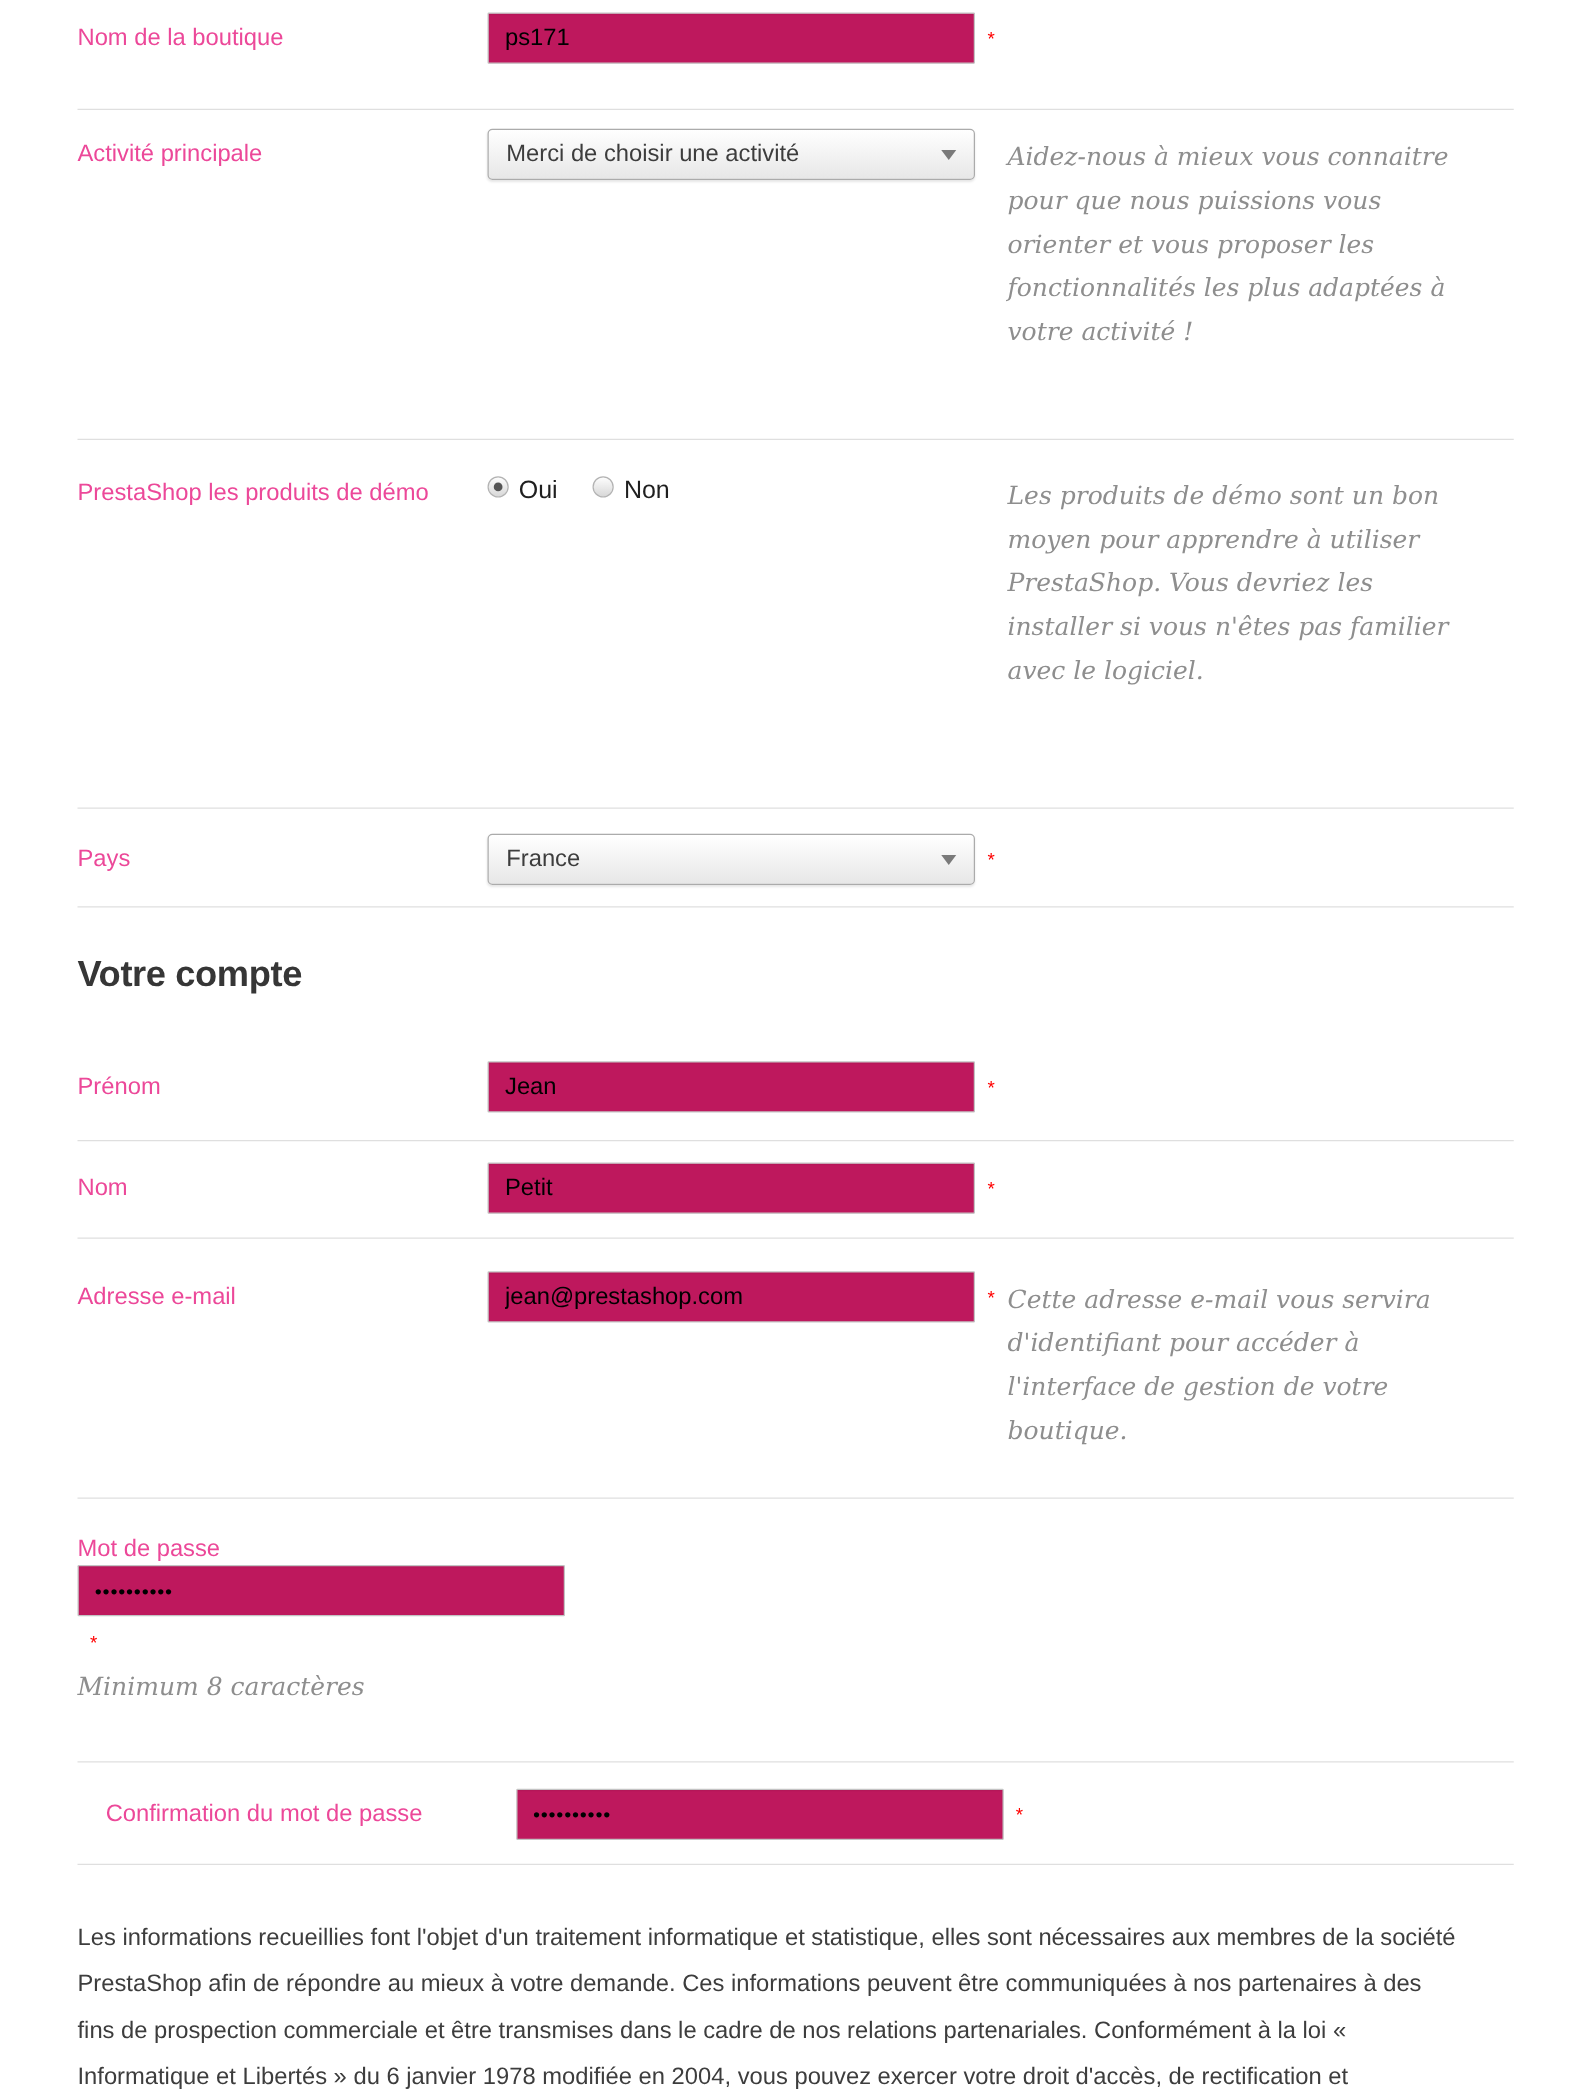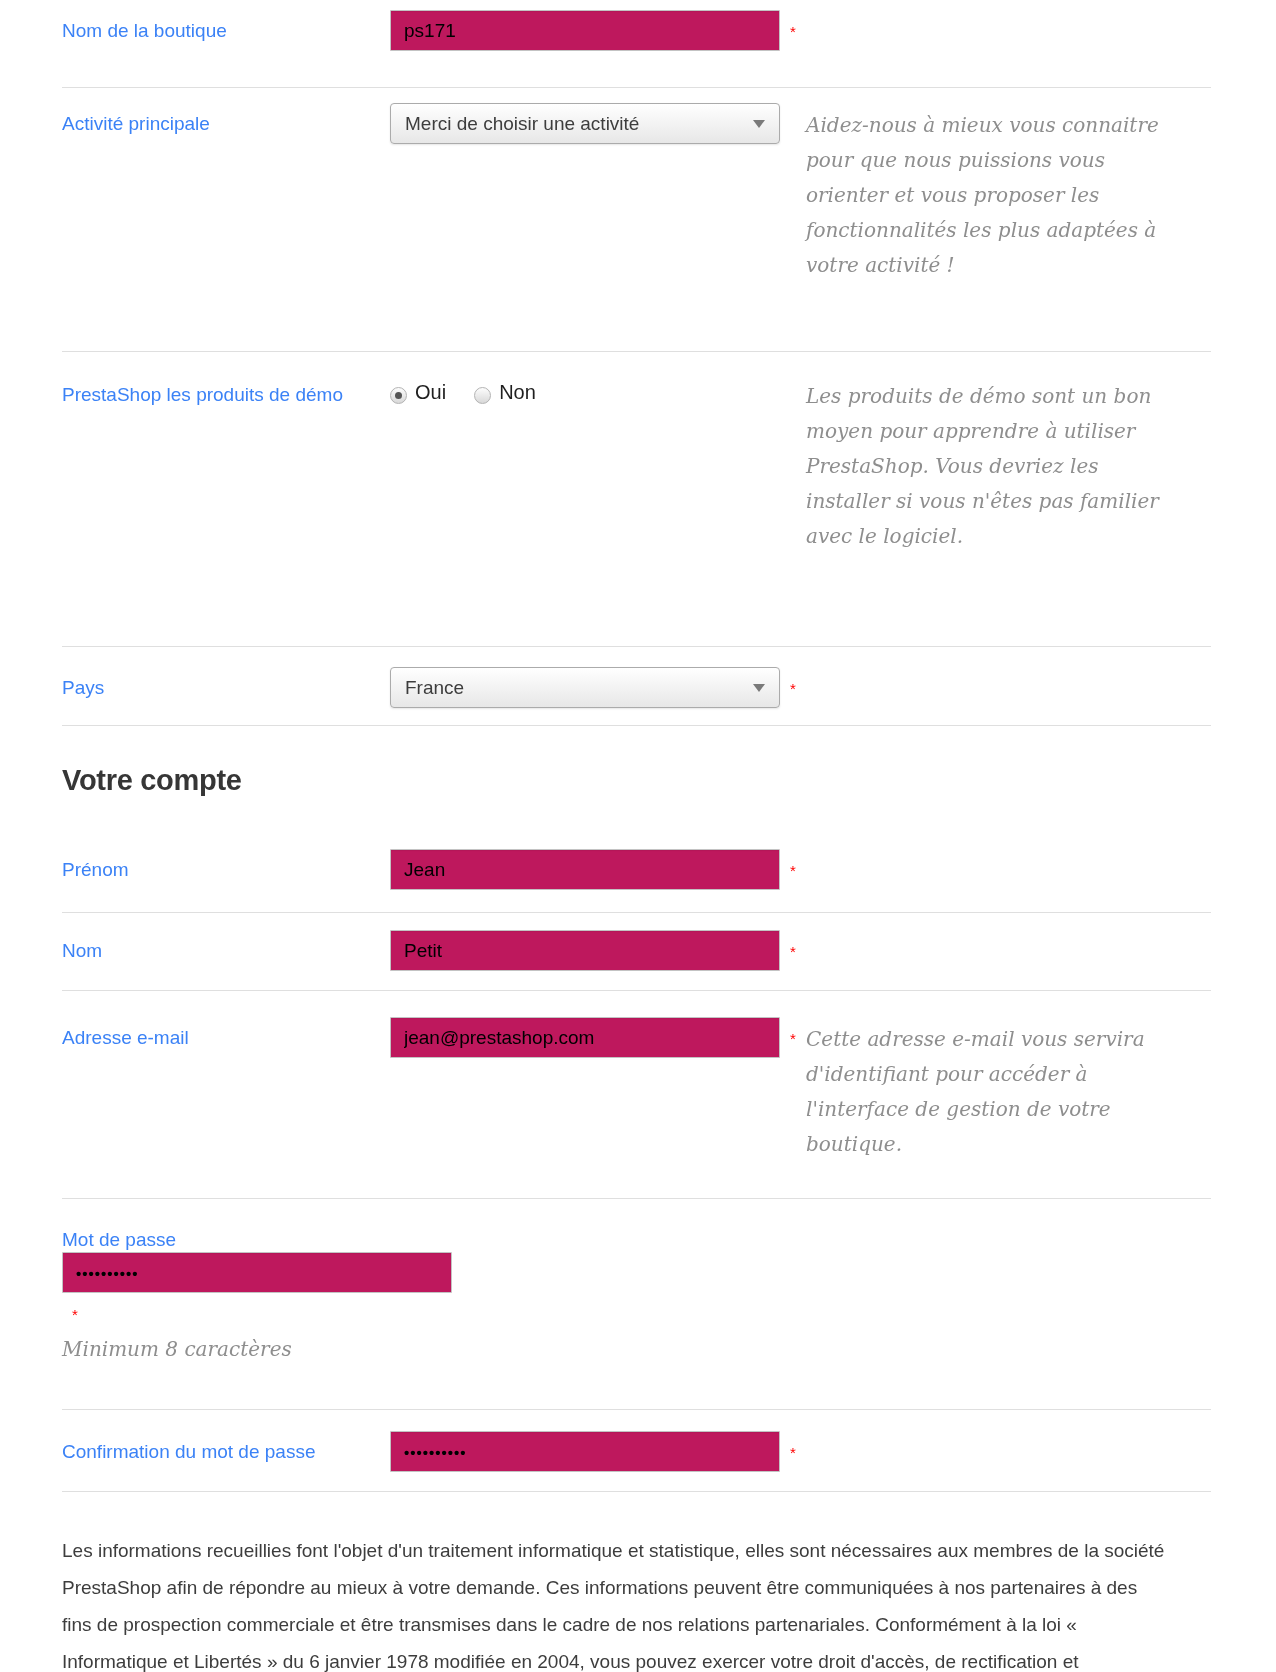--- a/index.html
+++ b/index.html
@@ -37,21 +37,21 @@
     background: #dfdfdf;
   }
   .row {
     display: flex;
     align-items: flex-start;
   }
   .row .label {
     width: 328px;
     flex-shrink: 0;
     font-size: 19px;
-    color: #3b82f6;
+    color: #ec4899;
     padding-top: 9px;
     line-height: 1.25;
   }
   .row .field {
     width: 390px;
     flex-shrink: 0;
   }
   .req {
     width: 26px;
     flex-shrink: 0;
@@ -114,21 +114,21 @@
     border-top: 8px solid #7a7a7a;
   }
   .radio-group {
     display: flex;
     align-items: center;
     gap: 28px;
     padding-top: 7px;
   }
   .radio-option {
     display: flex;
-    align-items: flex-end;
+    align-items: flex-start;
     gap: 8px;
     cursor: pointer;
   }
   .radio {
     width: 17px; height: 17px;
     border-radius: 50%;
     border: 1px solid #b3b3b3;
     background: linear-gradient(#fdfdfd, #d8d8d8);
     position: relative;
     flex-shrink: 0;
@@ -192,21 +192,21 @@
 
   
   .row-shopname  { padding: 10px 0 36px; }
   .row-activity  { padding: 15px 0 68px; }
   .row-demo      { padding: 22px 0 92px; }
   .row-country   { padding: 20px 0 17px; }
   .row-firstname { padding: 0 0 22px; }
   .row-lastname  { padding: 17px 0 19px; }
   .row-email     { padding: 26px 0 36px; }
   .row-password  { padding: 20px 0 42px; flex-direction: column; }
-  .row-confirm   { padding: 21px 0 19px; }
+  .row-confirm   { padding: 21px 0 19px; justify-content: center; }
 </style>
 </head>
 <body>
 
 <div class="page">
 
 
   <div class="row row-shopname">
     <div class="label">Nom de la boutique</div>
     <div class="field">

